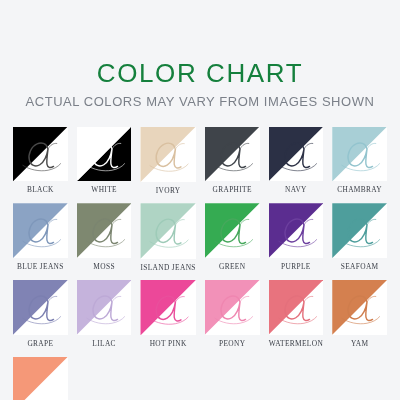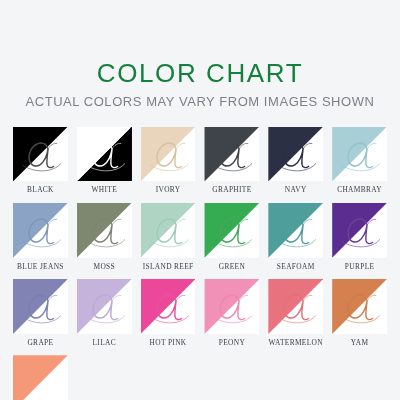--- a/index.html
+++ b/index.html
@@ -268,21 +268,21 @@
   <svg viewBox="0 0 100 100" preserveAspectRatio="xMidYMid meet" aria-hidden="true">
     <g fill="none" stroke="#9ecbb8" stroke-linecap="round" stroke-linejoin="round">
       <path d="M63 38 C61 30, 52 27, 44 31 C33 36, 27 50, 30 61 C32 70, 41 74, 49 69
                C57 64, 62 52, 64 40 C63 50, 61 61, 62 68 C63 74, 68 76, 74 72" stroke-width="2.6"></path>
       <path d="M18 70 C30 78, 48 82, 64 79 C74 77, 82 73, 87 67" stroke-width="1.1"></path>
       <path d="M64 40 C68 33, 74 29, 80 30" stroke-width="1.1"></path>
     </g>
   </svg>
           </div>
         </div>
-        <div class="swatch-label">ISLAND REEF</div>
+        <div class="swatch-label">ISLAND JEANS</div>
       </div>
       <div class="swatch-cell">
         <div class="swatch-tile">
           <div class="tri-lower" style="background: rgb(255, 255, 255);"></div>
           <div class="tri" style="background: rgb(53, 171, 82);"></div>
           <div class="mono">
   <svg viewBox="0 0 100 100" preserveAspectRatio="xMidYMid meet" aria-hidden="true">
     <g fill="none" stroke="#46a85c" stroke-linecap="round" stroke-linejoin="round">
       <path d="M63 38 C61 30, 52 27, 44 31 C33 36, 27 50, 30 61 C32 70, 41 74, 49 69
                C57 64, 62 52, 64 40 C63 50, 61 61, 62 68 C63 74, 68 76, 74 72" stroke-width="2.6"></path>
@@ -290,54 +290,54 @@
       <path d="M64 40 C68 33, 74 29, 80 30" stroke-width="1.1"></path>
     </g>
   </svg>
           </div>
         </div>
         <div class="swatch-label">GREEN</div>
       </div>
       <div class="swatch-cell">
         <div class="swatch-tile">
           <div class="tri-lower" style="background: rgb(255, 255, 255);"></div>
+          <div class="tri" style="background: rgb(91, 45, 144);"></div>
+          <div class="mono">
+  <svg viewBox="0 0 100 100" preserveAspectRatio="xMidYMid meet" aria-hidden="true">
+    <g fill="none" stroke="#6c3f9e" stroke-linecap="round" stroke-linejoin="round">
+      <path d="M63 38 C61 30, 52 27, 44 31 C33 36, 27 50, 30 61 C32 70, 41 74, 49 69
+               C57 64, 62 52, 64 40 C63 50, 61 61, 62 68 C63 74, 68 76, 74 72" stroke-width="2.6"></path>
+      <path d="M18 70 C30 78, 48 82, 64 79 C74 77, 82 73, 87 67" stroke-width="1.1"></path>
+      <path d="M64 40 C68 33, 74 29, 80 30" stroke-width="1.1"></path>
+    </g>
+  </svg>
+          </div>
+        </div>
+        <div class="swatch-label">PURPLE</div>
+      </div>
+      <div class="swatch-cell">
+        <div class="swatch-tile">
+          <div class="tri-lower" style="background: rgb(255, 255, 255);"></div>
           <div class="tri" style="background: rgb(78, 158, 156);"></div>
           <div class="mono">
   <svg viewBox="0 0 100 100" preserveAspectRatio="xMidYMid meet" aria-hidden="true">
     <g fill="none" stroke="#4e9e9c" stroke-linecap="round" stroke-linejoin="round">
       <path d="M63 38 C61 30, 52 27, 44 31 C33 36, 27 50, 30 61 C32 70, 41 74, 49 69
                C57 64, 62 52, 64 40 C63 50, 61 61, 62 68 C63 74, 68 76, 74 72" stroke-width="2.6"></path>
       <path d="M18 70 C30 78, 48 82, 64 79 C74 77, 82 73, 87 67" stroke-width="1.1"></path>
       <path d="M64 40 C68 33, 74 29, 80 30" stroke-width="1.1"></path>
     </g>
   </svg>
           </div>
         </div>
         <div class="swatch-label">SEAFOAM</div>
       </div>
       <div class="swatch-cell">
         <div class="swatch-tile">
           <div class="tri-lower" style="background: rgb(255, 255, 255);"></div>
-          <div class="tri" style="background: rgb(91, 45, 144);"></div>
-          <div class="mono">
-  <svg viewBox="0 0 100 100" preserveAspectRatio="xMidYMid meet" aria-hidden="true">
-    <g fill="none" stroke="#6c3f9e" stroke-linecap="round" stroke-linejoin="round">
-      <path d="M63 38 C61 30, 52 27, 44 31 C33 36, 27 50, 30 61 C32 70, 41 74, 49 69
-               C57 64, 62 52, 64 40 C63 50, 61 61, 62 68 C63 74, 68 76, 74 72" stroke-width="2.6"></path>
-      <path d="M18 70 C30 78, 48 82, 64 79 C74 77, 82 73, 87 67" stroke-width="1.1"></path>
-      <path d="M64 40 C68 33, 74 29, 80 30" stroke-width="1.1"></path>
-    </g>
-  </svg>
-          </div>
-        </div>
-        <div class="swatch-label">PURPLE</div>
-      </div>
-      <div class="swatch-cell">
-        <div class="swatch-tile">
-          <div class="tri-lower" style="background: rgb(255, 255, 255);"></div>
           <div class="tri" style="background: rgb(128, 131, 180);"></div>
           <div class="mono">
   <svg viewBox="0 0 100 100" preserveAspectRatio="xMidYMid meet" aria-hidden="true">
     <g fill="none" stroke="#7b7fb0" stroke-linecap="round" stroke-linejoin="round">
       <path d="M63 38 C61 30, 52 27, 44 31 C33 36, 27 50, 30 61 C32 70, 41 74, 49 69
                C57 64, 62 52, 64 40 C63 50, 61 61, 62 68 C63 74, 68 76, 74 72" stroke-width="2.6"></path>
       <path d="M18 70 C30 78, 48 82, 64 79 C74 77, 82 73, 87 67" stroke-width="1.1"></path>
       <path d="M64 40 C68 33, 74 29, 80 30" stroke-width="1.1"></path>
     </g>
   </svg>

